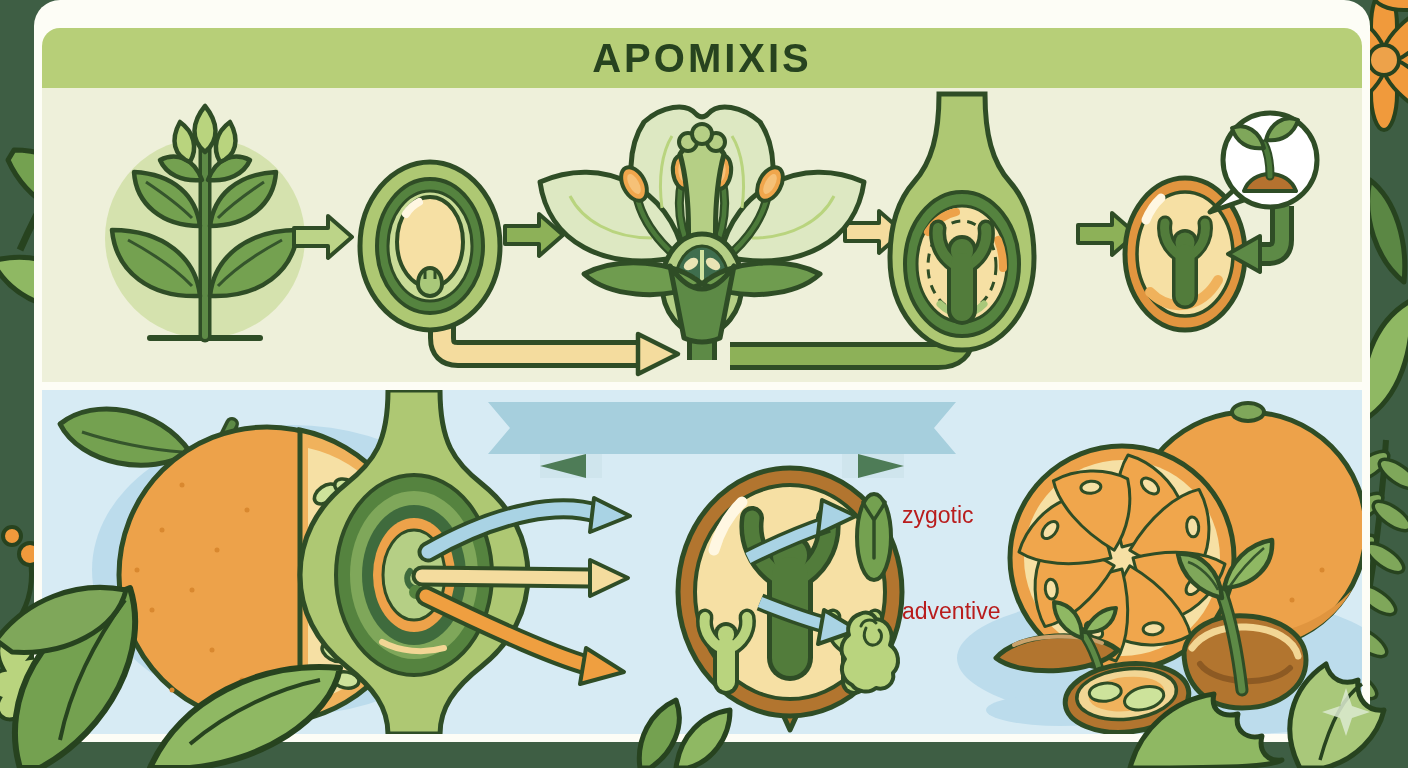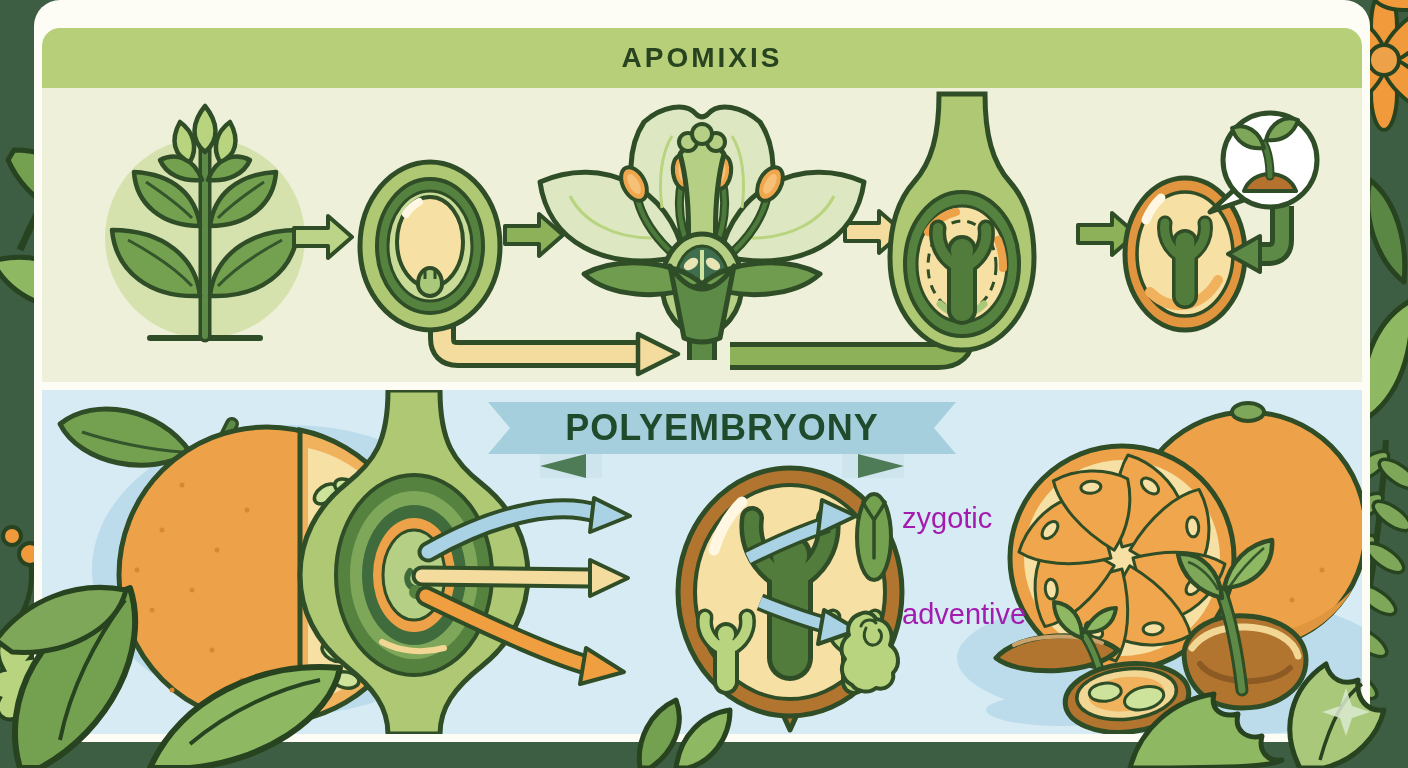--- a/index.html
+++ b/index.html
@@ -4,28 +4,28 @@
 <style>
   html,body{margin:0;padding:0;background:#3e5e44;}
   .stage{position:relative;width:1408px;height:768px;overflow:hidden;background:#3e5e44;
          font-family:"Liberation Sans",sans-serif;}
   .deco{position:absolute;left:0;top:0;pointer-events:none;}
   .deco.front{z-index:3;}
   .card{position:absolute;left:34px;top:0;width:1336px;height:742px;background:#fdfdf6;
         border-radius:26px 26px 14px 14px;z-index:1;}
   .banner{position:absolute;left:8px;right:8px;top:28px;height:60px;background:#b7cf78;
           border-radius:18px 18px 0 0;display:flex;align-items:center;justify-content:center;}
-  .banner h1{margin:0;font-size:28px;font-weight:800;letter-spacing:3px;color:#27431f;text-align:center;}
+  .banner h1{margin:0;font-size:40px;font-weight:800;letter-spacing:3px;color:#27431f;text-align:center;}
   .panel{position:absolute;left:8px;right:8px;overflow:hidden;}
   .panel.apomixis{top:88px;height:294px;background:#eef0da;}
   .panel.poly{top:390px;height:344px;background:#d7ebf4;border-radius:0 0 10px 10px;}
   .panel svg{position:absolute;left:0;top:0;}
   .ribbon-title{position:absolute;left:446px;top:17px;width:468px;text-align:center;
                 font-size:36px;font-weight:800;letter-spacing:1px;color:#1f4a2c;z-index:2;}
-  .embryo-label{position:absolute;font-size:29px;font-weight:500;color:#a21caf;z-index:2;text-align:right;}
+  .embryo-label{position:absolute;font-size:23px;font-weight:500;color:#b91c1c;z-index:2;text-align:right;}
   .embryo-label.zygotic{left:860px;top:112px;}
   .embryo-label.adventive{left:860px;top:208px;}
 </style>
 </head>
 <body>
 
 <div class="stage">
 
   <svg class="deco" width="1408" height="768" viewBox="0 0 1408 768">
     <g stroke="#27431f" stroke-linejoin="round">
@@ -486,21 +486,20 @@
           <path d="M1158 274 C1172 294 1228 298 1248 278" stroke="#8d5a23" stroke-width="6" fill="none" stroke-linecap="round"></path>
           <path d="M1200 300 C1196 266 1190 232 1180 204" fill="none" stroke="#2f4d26" stroke-width="13" stroke-linecap="round"></path>
           <path d="M1200 300 C1196 266 1190 232 1180 204" fill="none" stroke="#5d8a46" stroke-width="7" stroke-linecap="round"></path>
           <path d="M1180 208 C1156 202 1140 186 1136 164 C1160 162 1178 182 1180 208 Z" fill="#7fa75a" stroke="#2f4d26" stroke-width="4.5" stroke-linejoin="round"></path>
           <path d="M1182 198 C1188 172 1206 154 1230 150 C1232 176 1212 196 1182 198 Z" fill="#8fb863" stroke="#2f4d26" stroke-width="4.5" stroke-linejoin="round"></path>
           <path d="M1146 172 C1158 176 1170 188 1176 200" stroke="#35552c" stroke-width="2.5" fill="none"></path>
           <path d="M1222 158 C1210 168 1196 184 1188 196" stroke="#35552c" stroke-width="2.5" fill="none"></path>
         </g>
       </svg>
 
-      <div class="ribbon-title">POLYEMBRYONY</div>
       <div class="embryo-label zygotic">zygotic</div>
       <div class="embryo-label adventive">adventive</div>
     </div>
   </div>
 
   <svg class="deco front" width="1408" height="768" viewBox="0 0 1408 768">
     <g stroke="#27431f" stroke-linejoin="round">
       <path d="M20 768 C0 700 40 620 130 588 C150 650 110 730 40 768 Z" fill="#74a150" stroke-width="6"></path>
       <path d="M60 740 C70 690 95 640 125 600" fill="none" stroke-width="4"></path>
       <path d="M150 768 C180 700 260 660 340 668 C330 720 260 762 190 768 Z" fill="#8fb863" stroke-width="6"></path>

